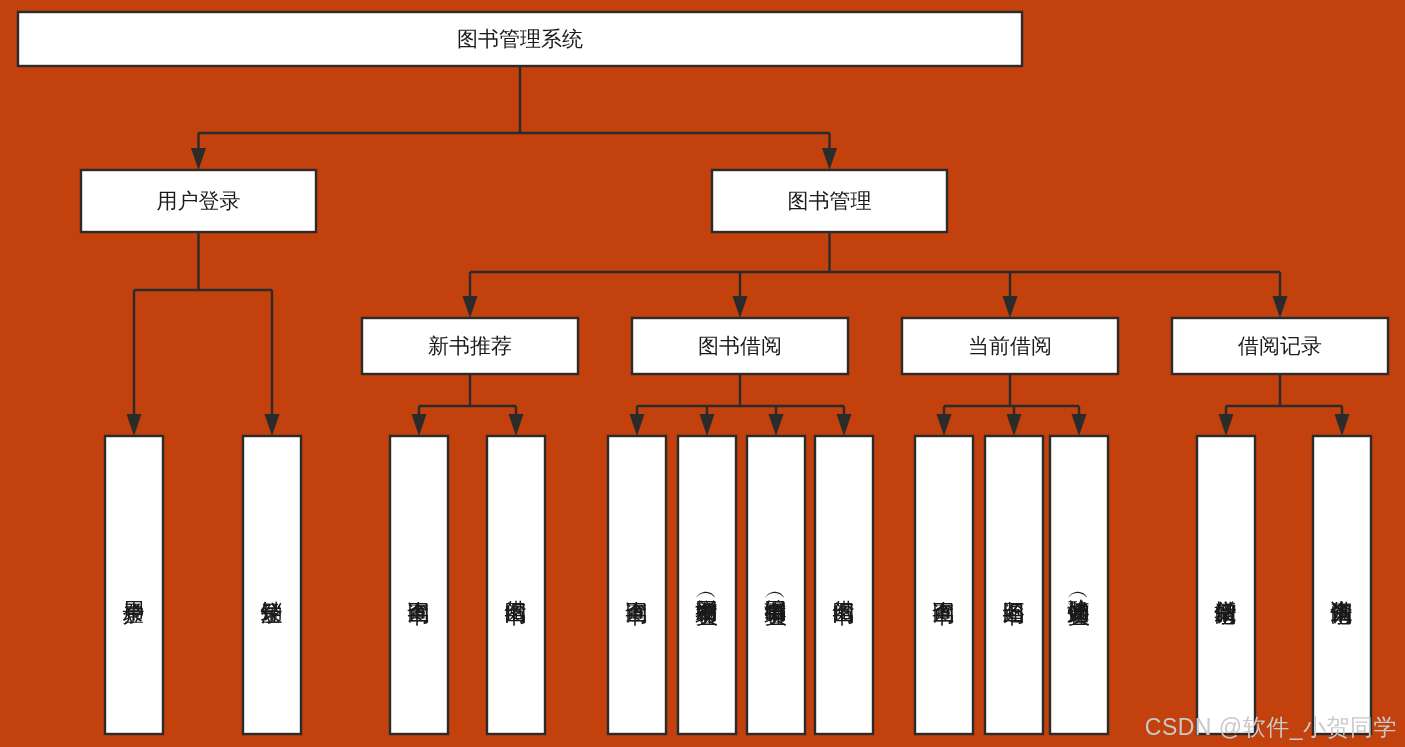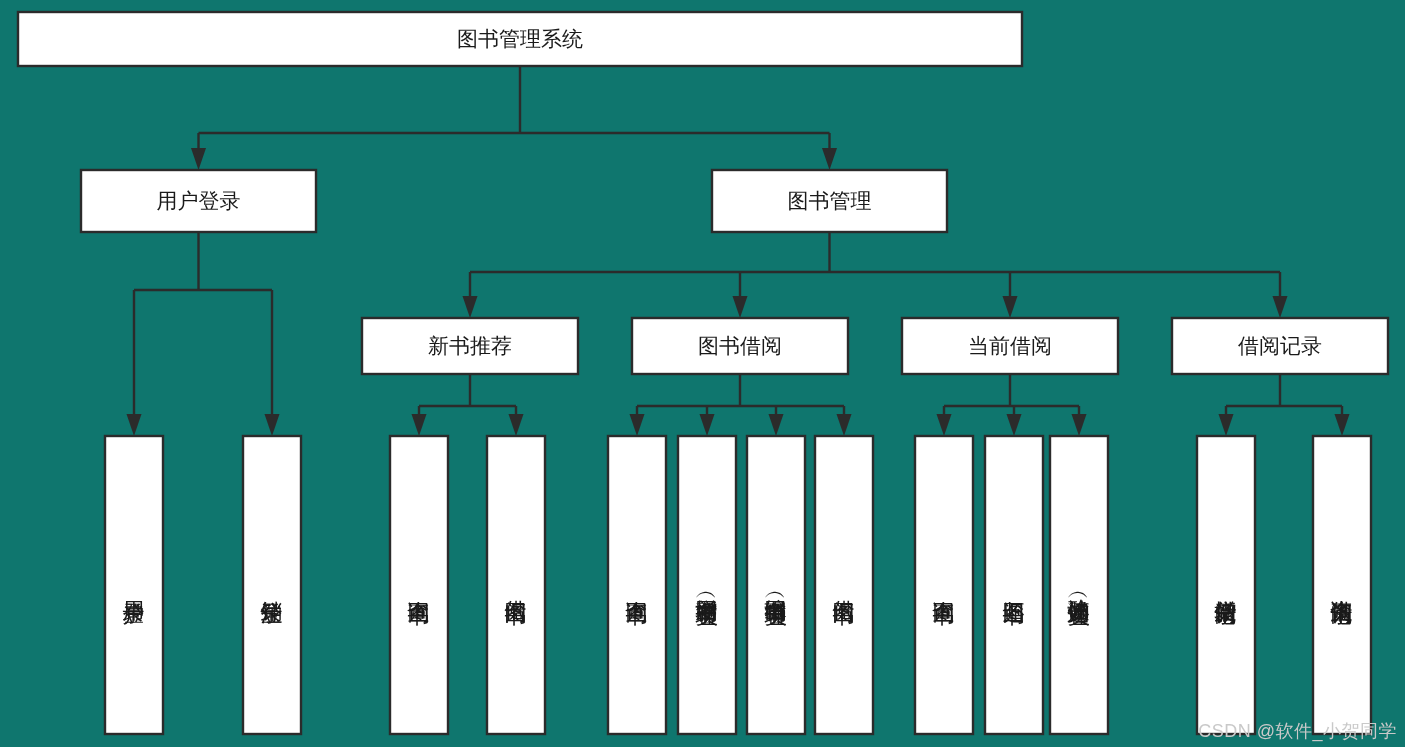--- a/index.html
+++ b/index.html
@@ -10,21 +10,21 @@
   body {
     width: 1405px;
     height: 747px;
     font-family: "Liberation Sans", "DejaVu Sans", sans-serif;
     overflow: hidden;
   }
   #diagram-root {
     position: relative;
     width: 1405px;
     height: 747px;
-    background: #0f766e;
+    background: #c2410c;
   }
   svg#tree-svg {
     position: absolute;
     left: 0;
     top: 0;
     width: 1405px;
     height: 747px;
     display: block;
   }
   .node-rect {
@@ -64,21 +64,21 @@
     line-height: 1.05;
     color: #1a1a1a;
     letter-spacing: 1px;
     white-space: nowrap;
   }
   .watermark {
     position: absolute;
     right: 8px;
     bottom: 4px;
     font-family: "Liberation Sans", "DejaVu Sans", sans-serif;
-    font-size: 18px;
+    font-size: 23px;
     color: #c9c9c9;
     letter-spacing: 0.5px;
     user-select: none;
   }
 </style>
 </head>
 <body>
 
 <div id="diagram-root">
 

